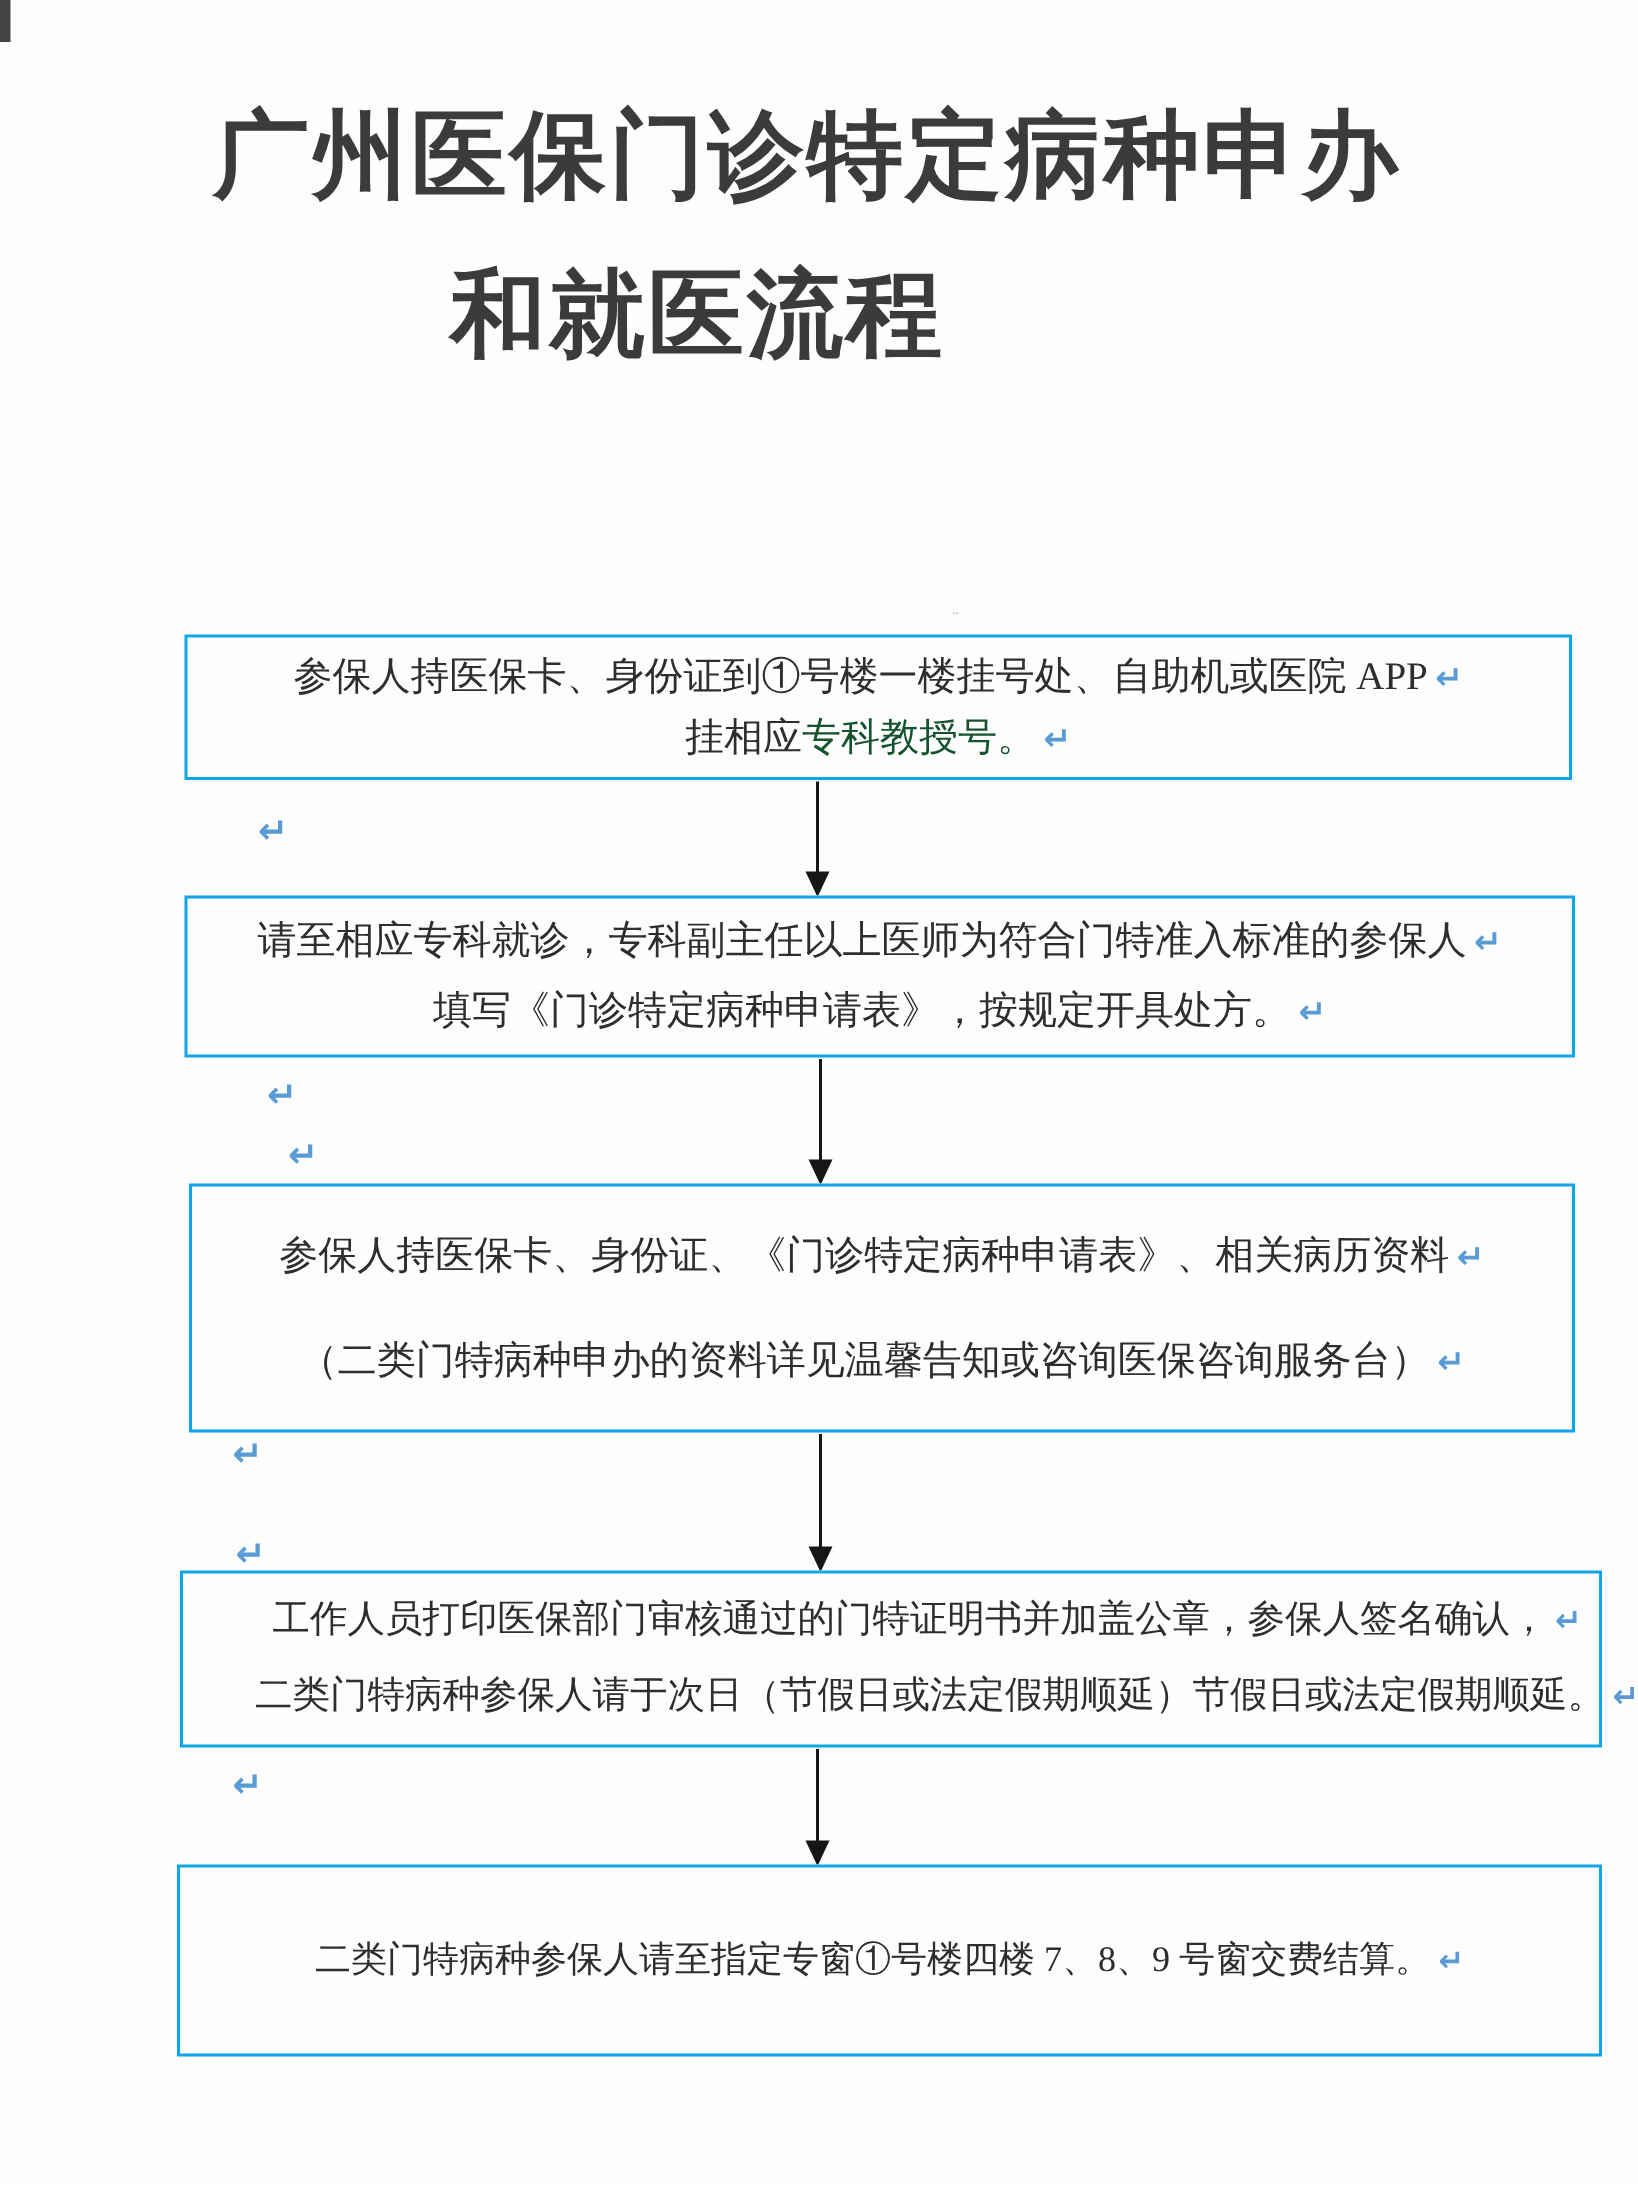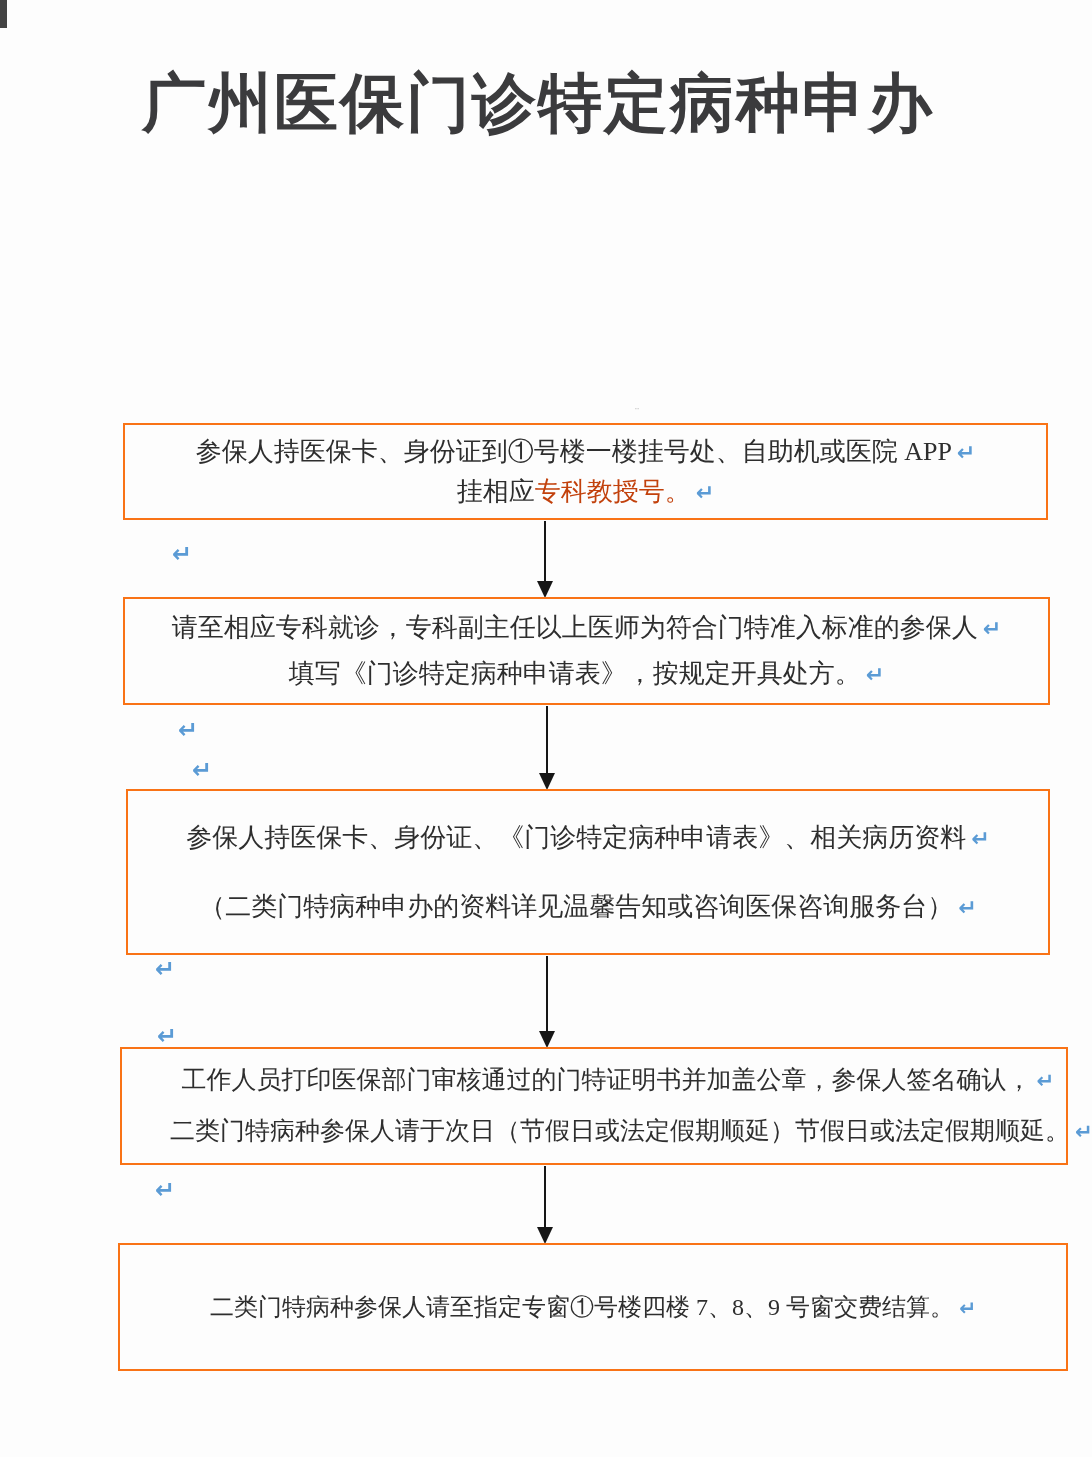--- a/index.html
+++ b/index.html
@@ -41,41 +41,41 @@
     letter-spacing: 2px;
     color: #3b3b3d;
     white-space: nowrap;
   }
   #title1 { left: 142px; top: 60px; }
   #title2 { left: 300px; top: 166px; }
 
   .box {
     position: absolute;
     box-sizing: border-box;
-    border: 2px solid #f97316;
+    border: 2px solid #0ea5e9;
     background: #fdfdfd;
     display: flex;
     flex-direction: column;
     justify-content: center;
     text-align: center;
     white-space: nowrap;
   }
   .bline { width: 100%; }
   #box1 { left: 123px; top: 423px; width: 925px; height: 97px;  font-size: 26px; }
   #box1 .bline { line-height: 40px; }
   #box2 { left: 123px; top: 597px; width: 927px; height: 108px; font-size: 26px; }
   #box2 .bline { line-height: 46px; }
   #box3 { left: 126px; top: 789px; width: 924px; height: 166px; font-size: 26px; gap: 19px; }
   #box3 .bline { line-height: 50px; }
   #box4 { left: 120px; top: 1047px; width: 948px; height: 118px; font-size: 25px; padding-left: 48px; }
   #box4 .bline { line-height: 50px; }
   #box5 { left: 118px; top: 1243px; width: 950px; height: 128px; font-size: 24px; }
   #box5 .bline { line-height: 48px; }
 
-  .red { color: #c2410c; }
+  .red { color: #14532d; }
 
   .ret {
     color: #5b9bd5;
     font-family: "DejaVu Sans", sans-serif;
     font-weight: bold;
     font-size: 0.85em;
     margin-left: 5px;
   }
   .margin-ret {
     position: absolute;
@@ -117,20 +117,21 @@
   #arrow4 { left: 537px; top: 1166px; height: 78px; }
 </style>
 </head>
 <body>
 
 <div id="page">
 
   <div class="corner-smudge"></div>
 
   <div id="title1" class="title-line">广州医保门诊特定病种申办</div>
+  <div id="title2" class="title-line">和就医流程</div>
 
   <div class="smudge-dot">¨</div>
 
   <div id="box1" class="box">
     <div class="bline"><span>参保人持医保卡、身份证到①号楼一楼挂号处、自助机或医院 APP</span><span class="ret">↵</span></div>
     <div class="bline"><span>挂相应</span><span class="red">专科教授号。</span><span class="ret">↵</span></div>
   </div>
 
   <div id="arrow1" class="arrow">
       <span class="arrow-line"></span>

